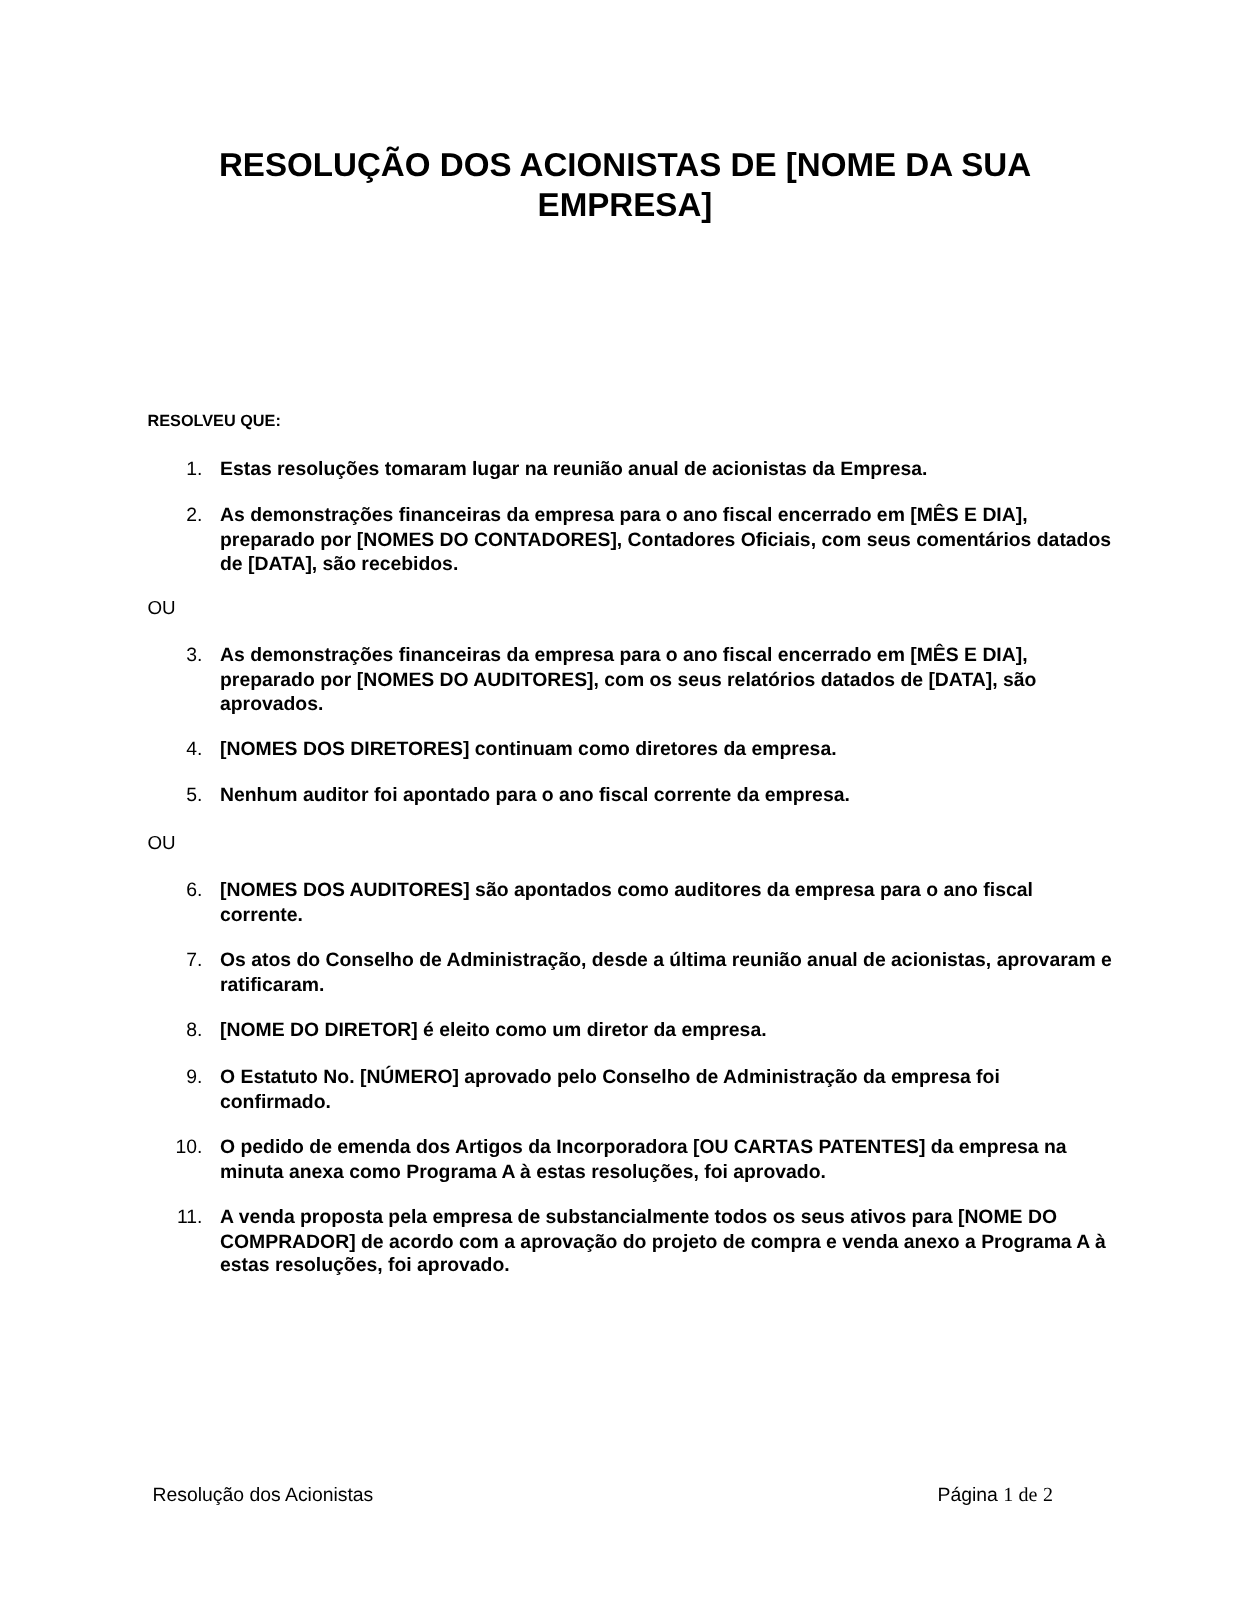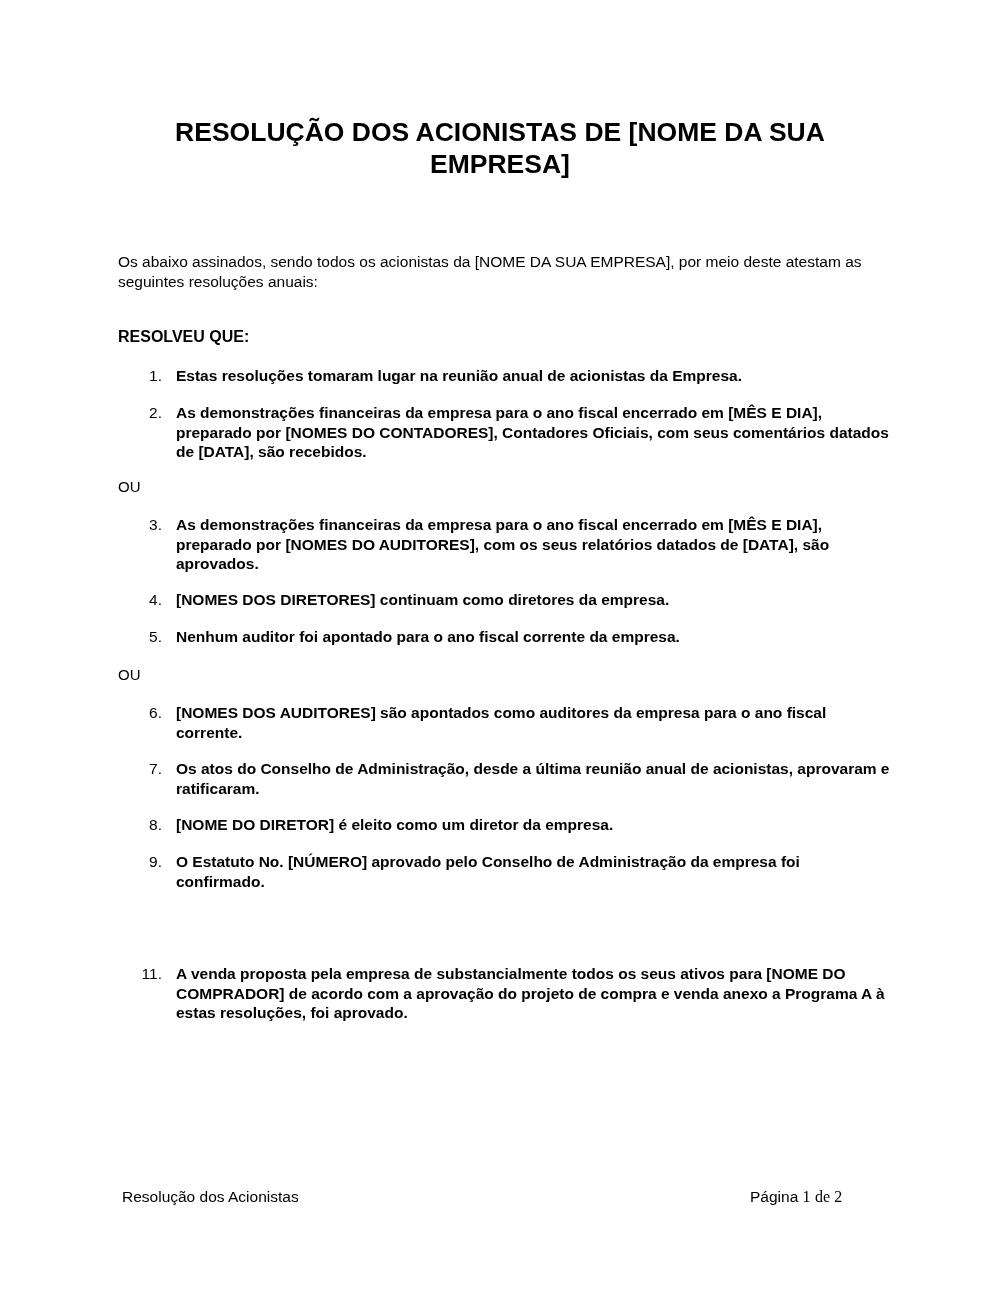--- a/index.html
+++ b/index.html
@@ -38,21 +38,21 @@
       left: 118px;
       top: 252px;
       width: 775px;
       font-size: 15.5px;
       line-height: 19.5px;
     }
     .resolveu {
       position: absolute;
       left: 118px;
       top: 327px;
-      font-size: 16px;
+      font-size: 13px;
       font-weight: bold;
       line-height: 19.5px;
     }
     .ou {
       position: absolute;
       left: 118px;
       font-size: 15px;
       line-height: 19.5px;
     }
     .item {
@@ -84,21 +84,20 @@
     .footer-right { left: 750px; }
     .serif { font-family: "Liberation Serif", serif; font-size: 16px; }
   </style>
 </head>
 <body>
 
 <div class="page">
 
   <div class="title">RESOLUÇÃO DOS ACIONISTAS DE [NOME DA SUA EMPRESA]</div>
 
-  <div class="intro">Os abaixo assinados, sendo todos os acionistas da [NOME DA SUA EMPRESA], por meio deste atestam as seguintes resoluções anuais:</div>
 
   <div class="resolveu">RESOLVEU QUE:</div>
 
   <div class="item" style="top:366px;">
     <span class="num">1.</span>
     <span class="txt">Estas resoluções tomaram lugar na reunião anual de acionistas da Empresa.</span>
   </div>
 
   <div class="item" style="top:403px;">
     <span class="num">2.</span>
@@ -137,20 +136,24 @@
   <div class="item" style="top:815px;">
     <span class="num">8.</span>
     <span class="txt">[NOME DO DIRETOR] é eleito como um diretor da empresa.</span>
   </div>
 
   <div class="item" style="top:852px;">
     <span class="num">9.</span>
     <span class="txt">O Estatuto No. [NÚMERO] aprovado pelo Conselho de Administração da empresa foi confirmado.</span>
   </div>
 
+  <div class="item" style="top:908px;">
+    <span class="num">10.</span>
+    <span class="txt">O pedido de emenda dos Artigos da Incorporadora [OU CARTAS PATENTES] da empresa na minuta anexa como Programa A à estas resoluções, foi aprovado.</span>
+  </div>
 
   <div class="item" style="top:964px;">
     <span class="num">11.</span>
     <span class="txt">A venda proposta pela empresa de substancialmente todos os seus ativos para [NOME DO COMPRADOR] de acordo com a aprovação do projeto de compra e venda anexo a Programa A à estas resoluções, foi aprovado.</span>
   </div>
 
 
   <div class="footer footer-left">Resolução dos Acionistas</div>
 
   <div class="footer footer-right">

